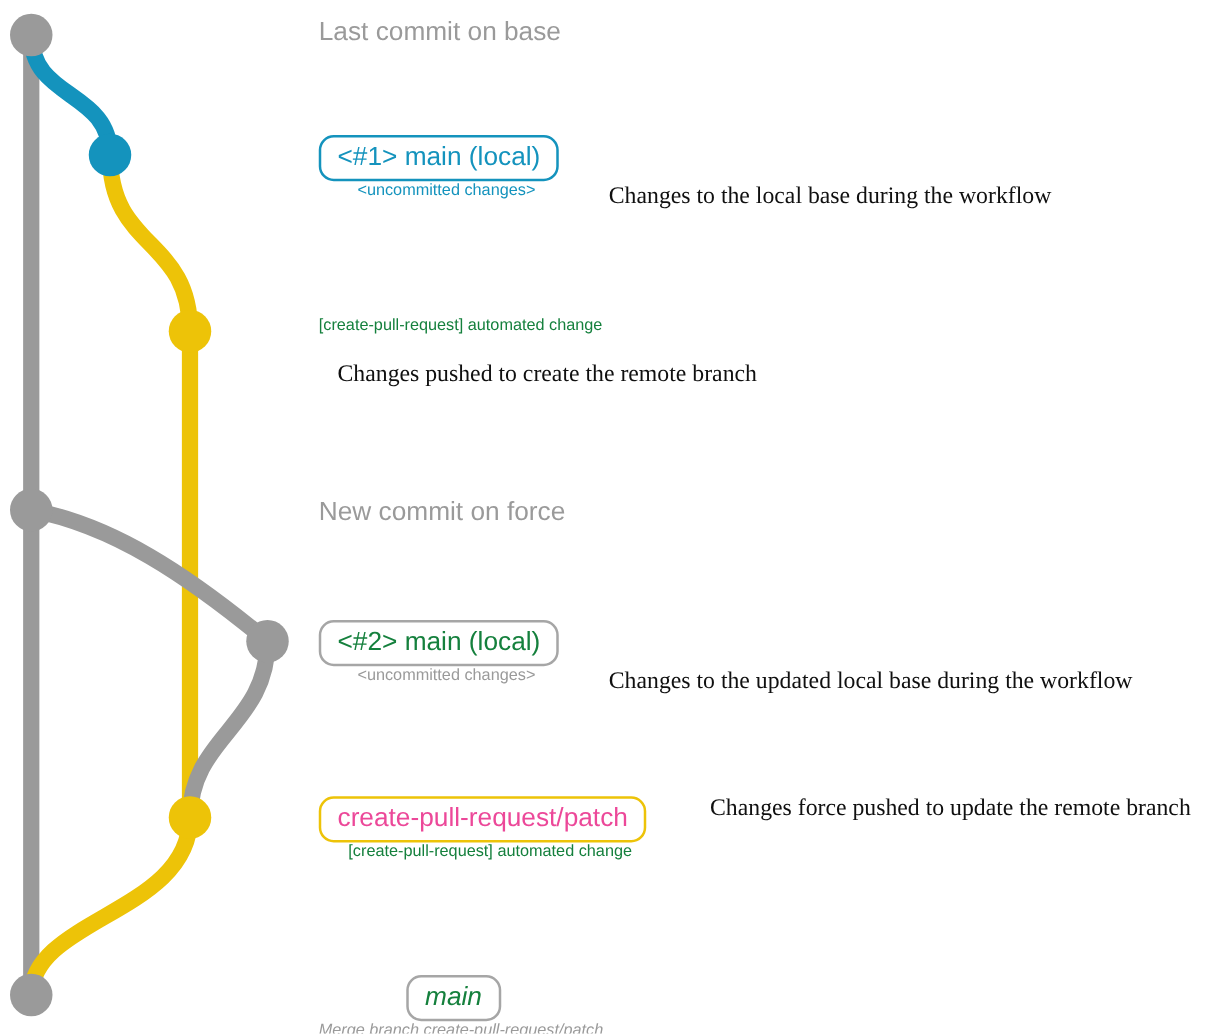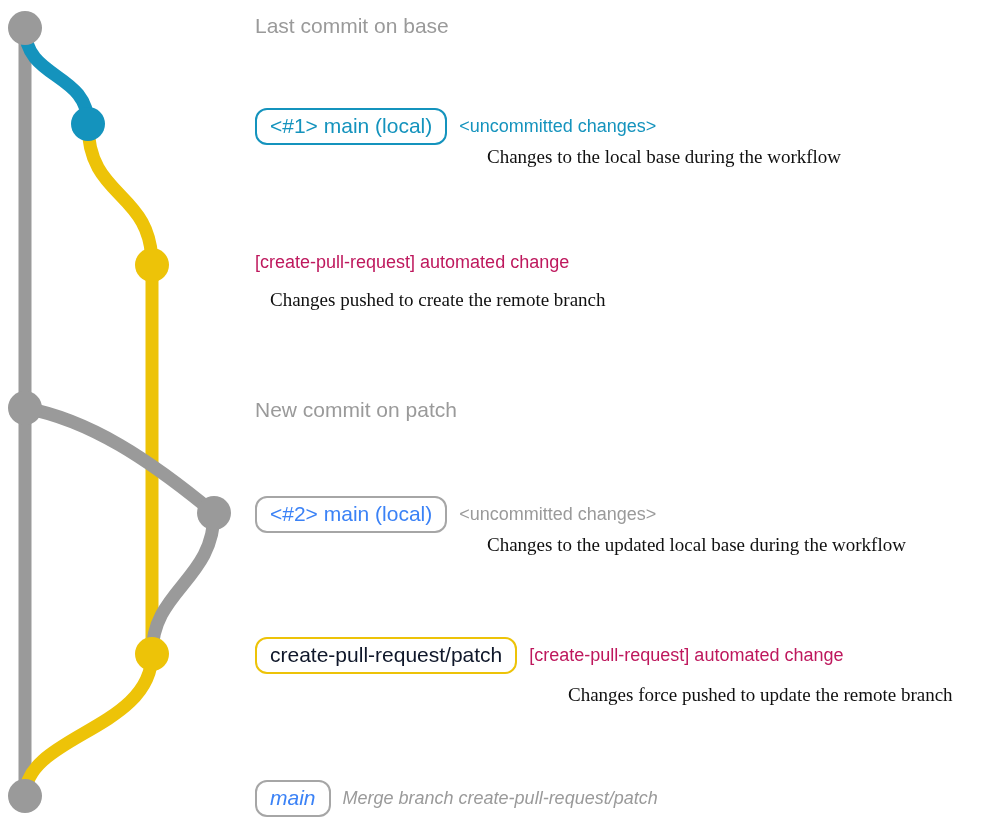--- a/index.html
+++ b/index.html
@@ -24,20 +24,21 @@
     left: 0;
     top: 0;
     width: 981px;
     height: 827px;
   }
   .row {
     position: absolute;
     display: flex;
     align-items: center;
     white-space: nowrap;
+    flex-direction: column;
   }
   .subrow {
     position: absolute;
     white-space: nowrap;
     font-family: Liberation Serif, serif;
     font-size: 19px;
     color: #101010;
   }
   .pill {
     display: inline-block;
@@ -45,29 +46,29 @@
     border-radius: 12px;
     padding: 5px 13px 6px 13px;
     font-family: "Liberation Sans", sans-serif;
     font-size: 21px;
     line-height: 1.05;
     color: #9a9a9a;
     background: #ffffff;
     margin-right: 12px;
   }
   .pill.blue  { border-color: #1493bd; color: #1493bd; }
-  .pill.yellow{ border-color: #edc308; color: #0f172a; }
-  .pill.gray  { border-color: #a6a6a6; color: #3b82f6; text-align: center; }
+  .pill.yellow{ border-color: #edc308; color: #ec4899; }
+  .pill.gray  { border-color: #a6a6a6; color: #15803d; text-align: center; }
   .msg {
     font-family: "Liberation Sans", sans-serif;
-    font-size: 18px;
+    font-size: 13px;
     line-height: 1.05;
   }
   .msg.blue   { color: #1493bd; }
-  .msg.yellow { color: #be185d; }
+  .msg.yellow { color: #15803d; }
   .msg.gray   { color: #9a9a9a; }
   .headline {
     position: absolute;
     font-family: "Liberation Sans", sans-serif;
     font-size: 21px;
     color: #9a9a9a;
     white-space: nowrap;
   }
 </style>
 </head>
@@ -103,32 +104,32 @@
     <span class="pill blue">&lt;#1&gt; main (local)</span>
     <span class="msg blue">&lt;uncommitted changes&gt;</span>
   </div>
   <div class="subrow" style="left:487px; top:146px;">Changes to the local base during the workflow</div>
 
   <div class="row" style="left:255px; top:253px;">
     <span class="msg yellow">[create-pull-request] automated change</span>
   </div>
   <div class="subrow" style="left:270px; top:289px;">Changes pushed to create the remote branch</div>
 
-  <div class="headline" style="left:255px; top:398px;">New commit on patch</div>
+  <div class="headline" style="left:255px; top:398px;">New commit on force</div>
 
   <div class="row" style="left:255px; top:496px;">
     <span class="pill gray">&lt;#2&gt; main (local)</span>
     <span class="msg gray">&lt;uncommitted changes&gt;</span>
   </div>
   <div class="subrow" style="left:487px; top:534px;">Changes to the updated local base during the workflow</div>
 
   <div class="row" style="left:255px; top:637px;">
     <span class="pill yellow">create-pull-request/patch</span>
     <span class="msg yellow">[create-pull-request] automated change</span>
   </div>
-  <div class="subrow" style="left:568px; top:684px;">Changes force pushed to update the remote branch</div>
+  <div class="subrow" style="left:568px; top:636px;">Changes force pushed to update the remote branch</div>
 
   <div class="row" style="left:255px; top:780px;font-style:italic;">
     <span class="pill gray">main</span>
     <span class="msg gray">Merge branch create-pull-request/patch</span>
   </div>
 
 </div>
 
 </body></html>

